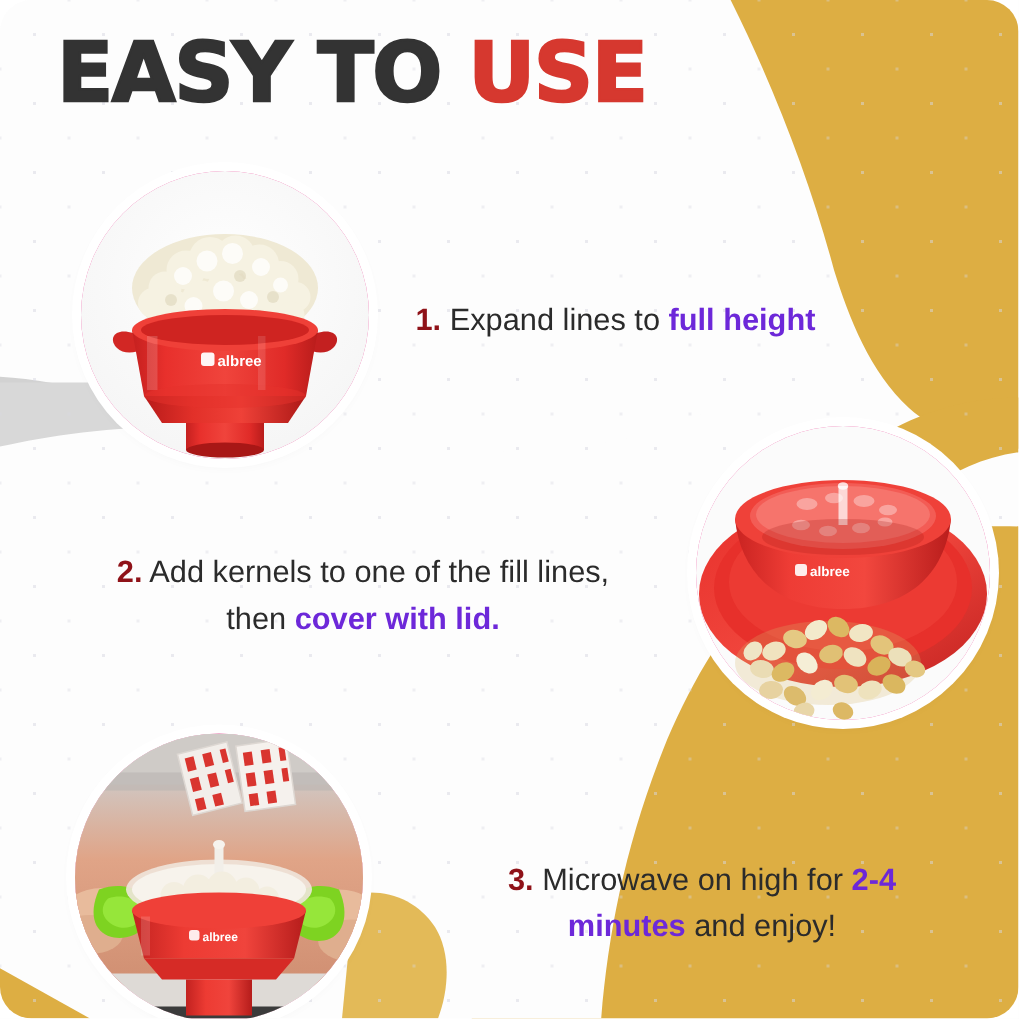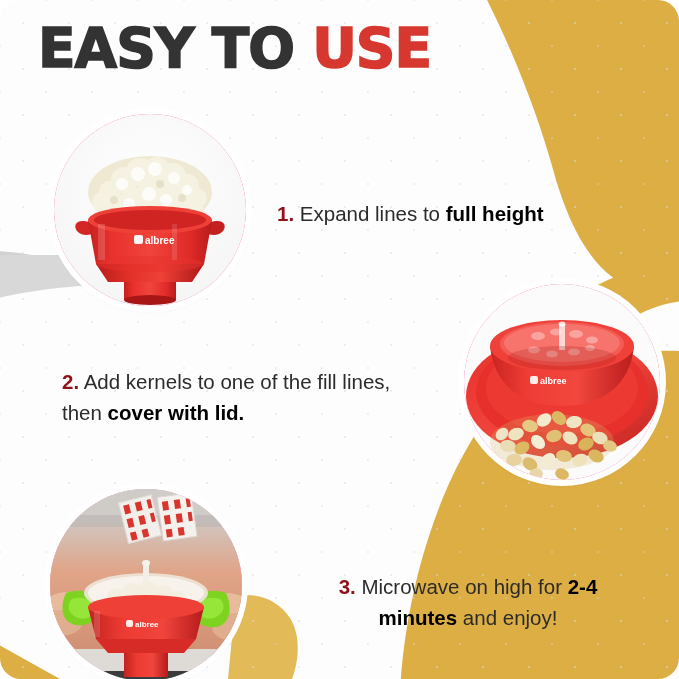--- a/index.html
+++ b/index.html
@@ -31,23 +31,23 @@
     font-family:"DejaVu Sans", sans-serif;
     color:#333333;
     white-space:nowrap;
     -webkit-text-stroke:1.6px #333333;
   }
   .title .hl{color:#d6382f;-webkit-text-stroke:1.6px #d6382f;}
 
   
   .step{position:absolute;color:#2b2b2b;font-size:20.5px;line-height:31px;font-weight:400;}
   .step .num{color:#8f1218;font-weight:bold;}
-  .step b{font-weight:bold;color:#000000;}
+  .step b{font-weight:bold;color:#6d28d9;}
   #step-1{left:277px;top:198px;white-space:nowrap;}
-  #step-2{left:62px;top:366px;width:360px;}
+  #step-2{left:62px;top:366px;width:360px;text-align:center;}
   #step-3{left:303px;top:571px;width:330px;text-align:center;}
 
   
   .photo{
     position:absolute;border-radius:50%;overflow:hidden;
     background:#ec4899;
   }
   .ring{box-shadow:0 0 0 6px #ffffff, 0 2px 10px rgba(0,0,0,.07);}
 
   

